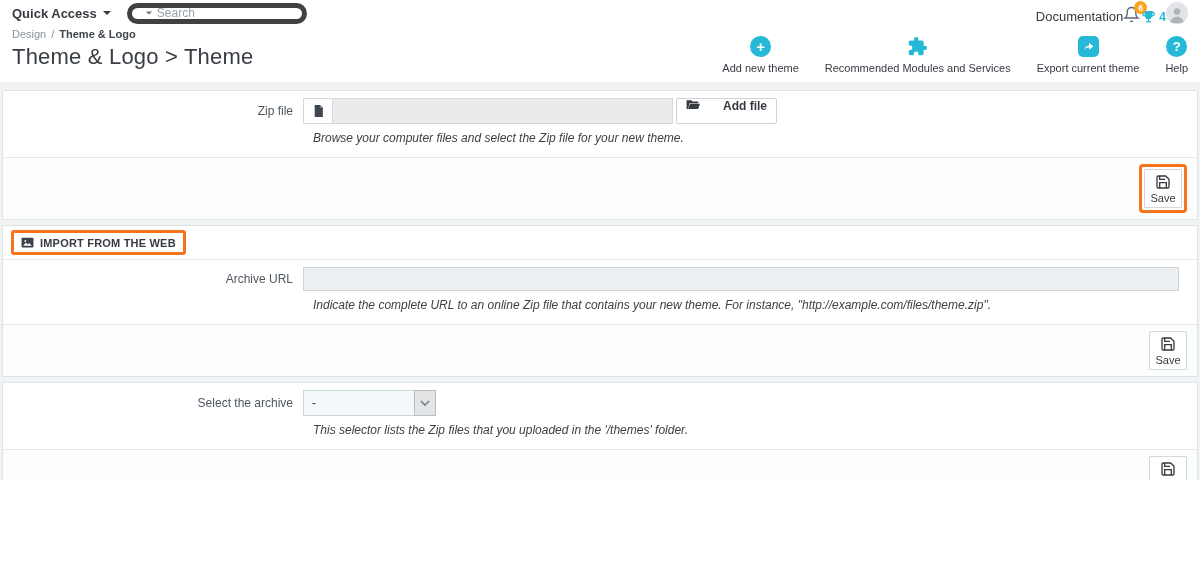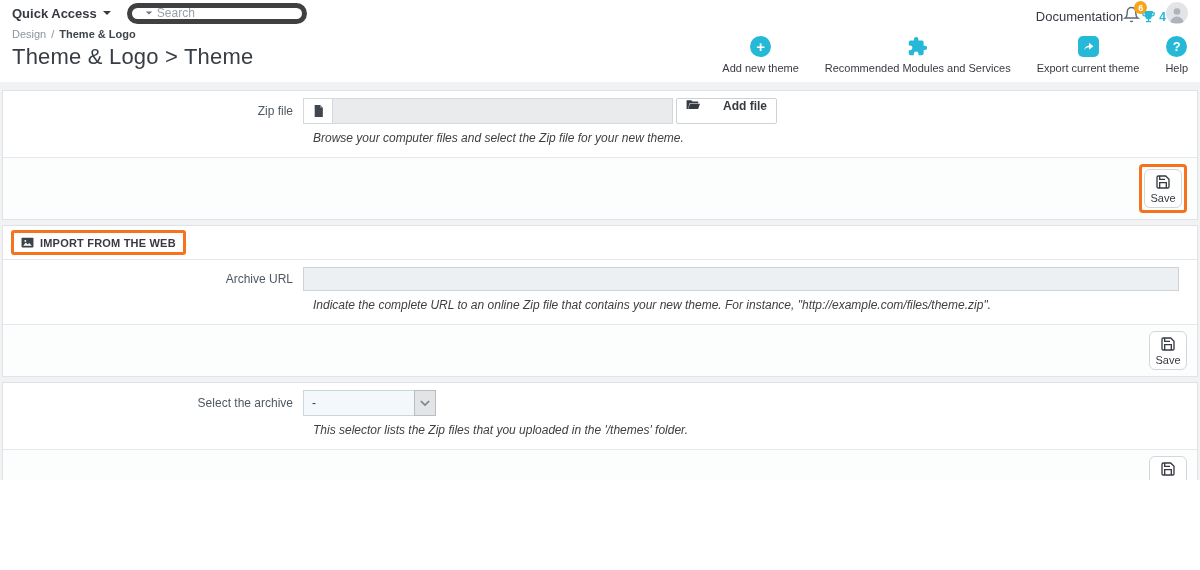--- a/index.html
+++ b/index.html
@@ -50,21 +50,21 @@
   .ig-input { width:340px; height:26px; background:#e9ebed; border:1px solid #d4d9dd; border-left:none; outline:none; padding:0 6px; font-size:12px; color:#363a41; }
   .btn-addfile { height:26px; margin-left:3px; background:#fff; border:1px solid #cdd2d7; border-radius:2px; padding:0 9px; font-size:12px; color:#363a41; display:flex; align-items:flex-start; gap:23px; cursor:pointer;font-weight:bold; }
 
   .url-input { flex:1; height:24px; background:#edf0f2; border:1px solid #ccd4d9; outline:none; padding:0 6px; font-size:12px; color:#363a41; }
 
   .select-box { width:133px; height:26px; display:flex; align-items:stretch; cursor:pointer; }
   .select-value { flex:1; background:#f4f8fa; border:1px solid #c9d7dd; border-right:none; font-size:12px; color:#363a41; display:flex; align-items:center; padding:0 8px; }
   .select-addon { width:22px; background:#e3e4e5; border:1px solid #b9bec2; display:flex; align-items:center; justify-content:center; }
 
   .panel-foot { border-top:1px solid #e6e9ec; background:#fcfdfd; padding:6px 10px; display:flex; justify-content:flex-end; align-items:center; }
-  .btn-save { width:38px; background:#fff; border:1px solid #d2d7db; border-radius:6px; padding:4px 3px 3px; display:flex; flex-direction:column; align-items:center; gap:2px; font-size:11px; color:#363a41; cursor:pointer; }
+  .btn-save { width:38px; background:#fff; border:1px solid #d2d7db; border-radius:1px; padding:4px 3px 3px; display:flex; flex-direction:column; align-items:center; gap:2px; font-size:11px; color:#363a41; cursor:pointer; }
   .hl-save { border:3px solid #f4731c; border-radius:4px; padding:2px; display:inline-block; }
 
   svg { display:block; }
 </style>
 </head>
 <body>
 
 <div class="page">
 
   <div class="topbar">

